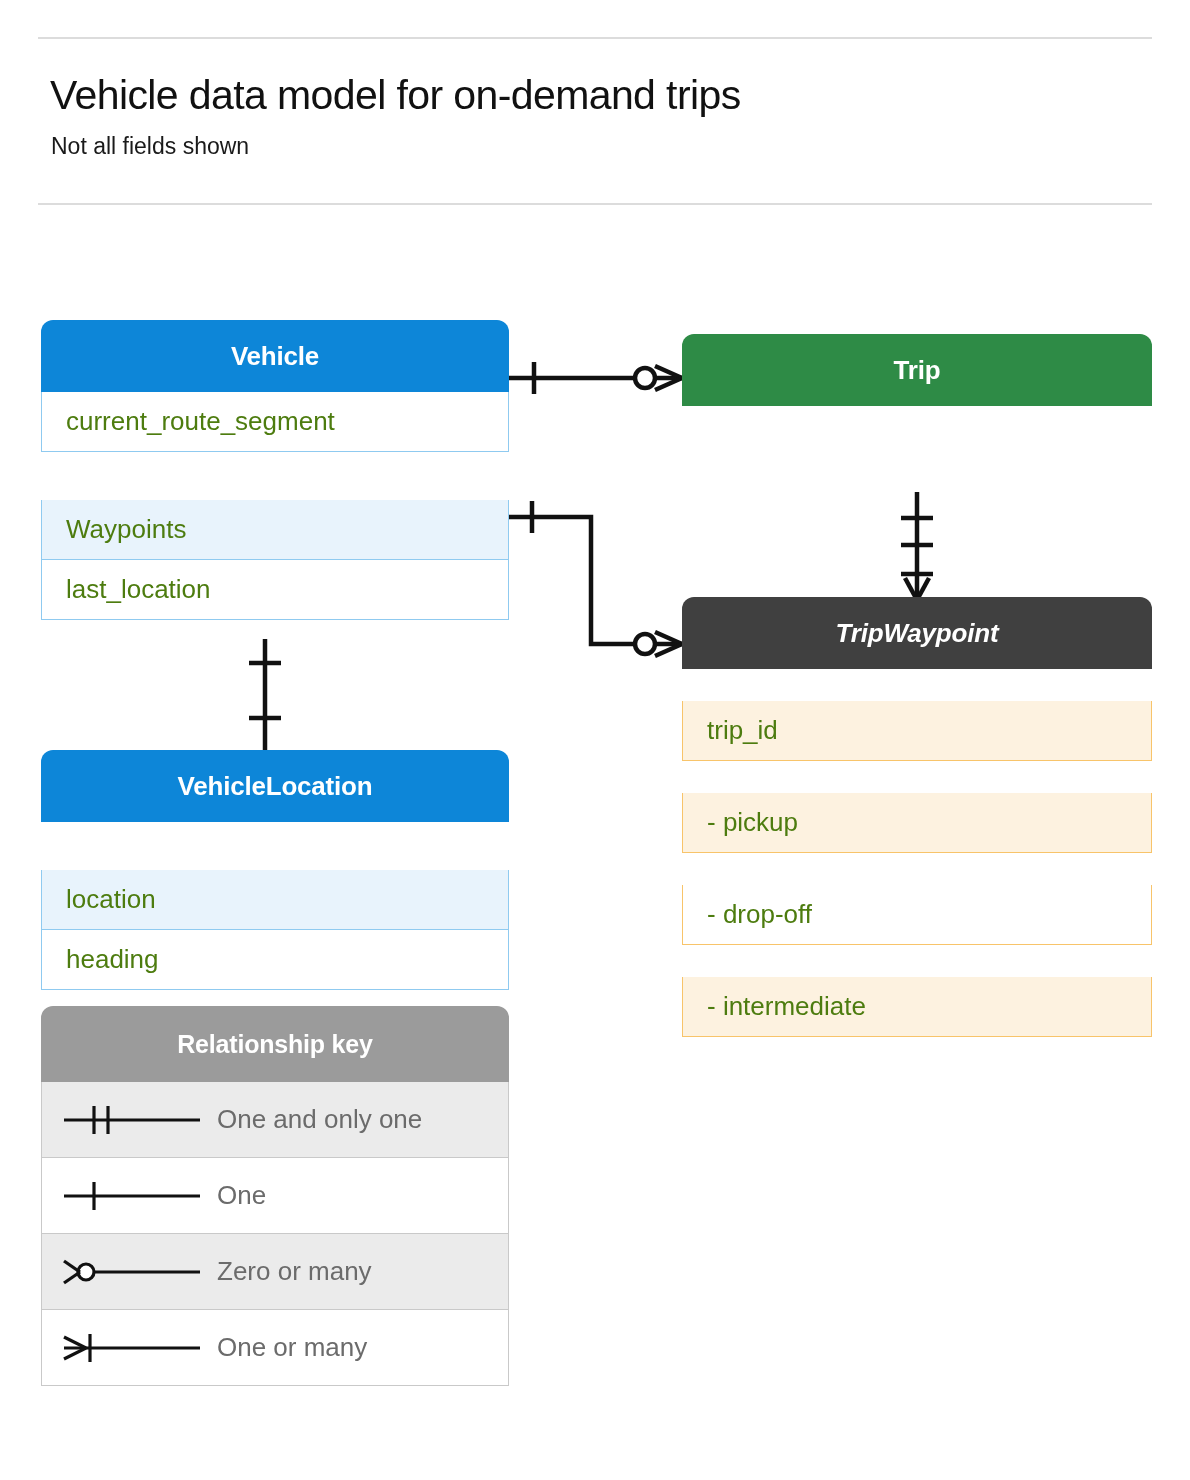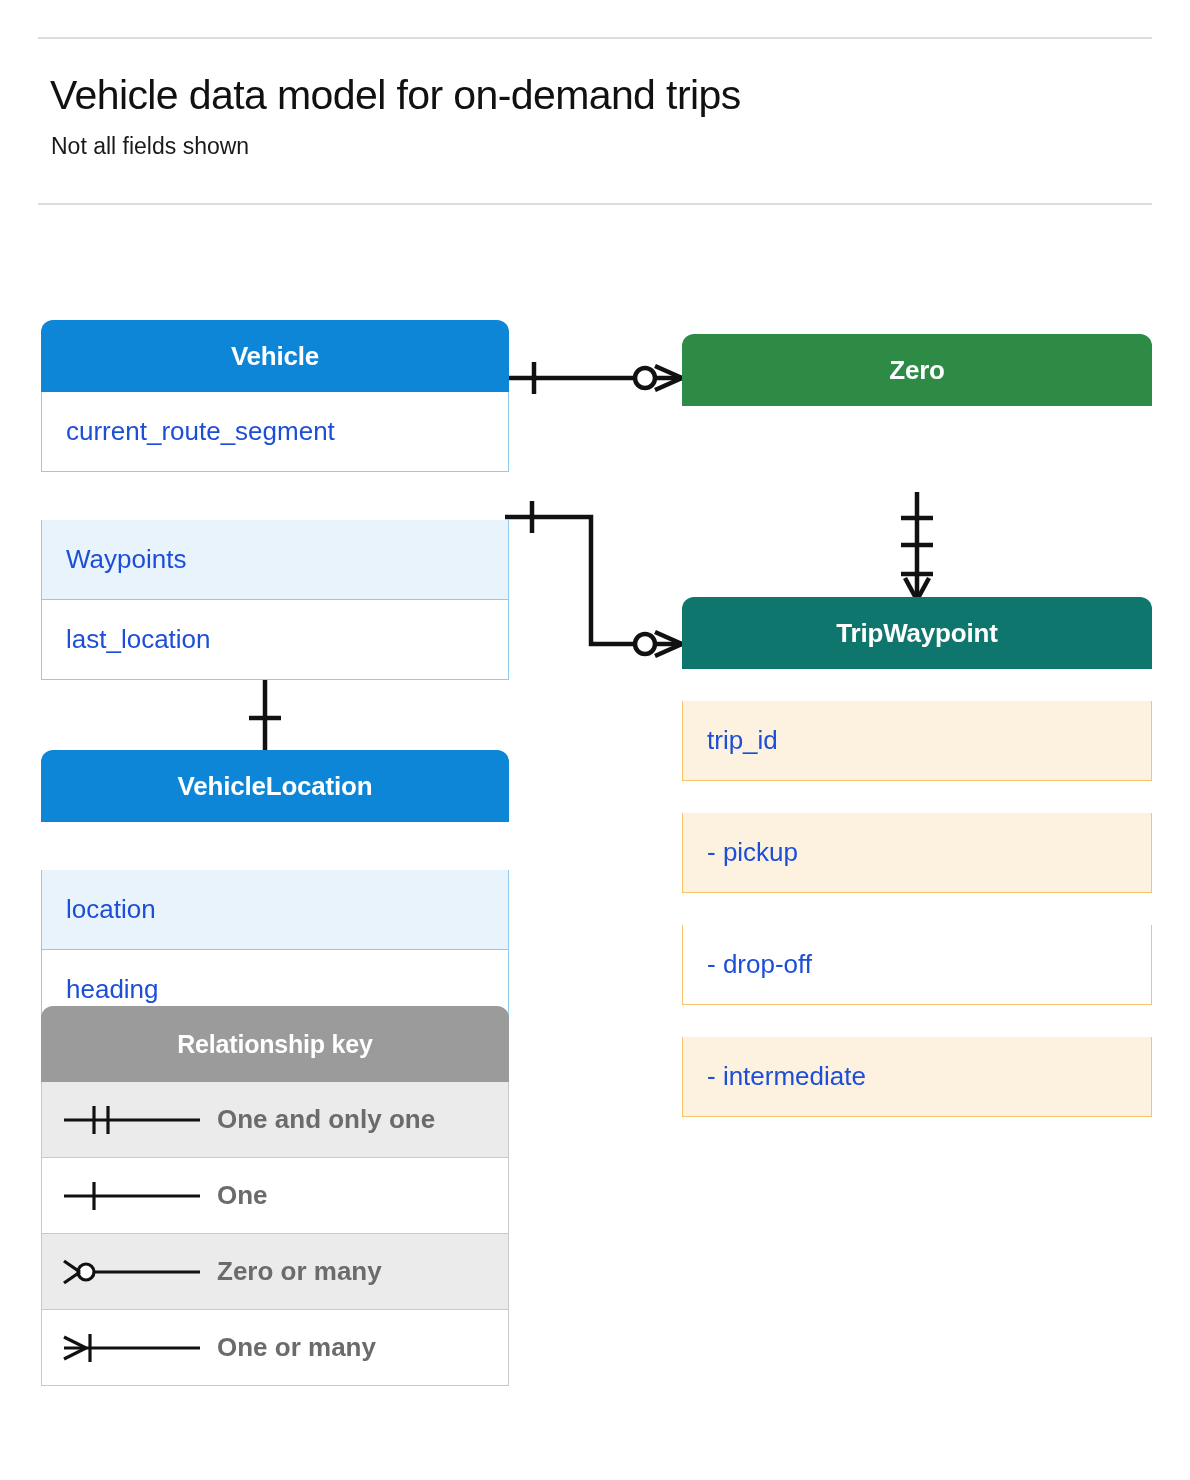--- a/index.html
+++ b/index.html
@@ -57,58 +57,57 @@
     display: flex;
     align-items: center;
     justify-content: center;
     color: #ffffff;
     font-size: 26px;
     font-weight: bold;
     letter-spacing: -0.2px;
   }
   .entity-row {
     box-sizing: border-box;
-    height: 80px;
+    height: 60px;
     display: flex;
     align-items: center;
     padding-left: 24px;
     font-size: 26px;
-    color: #1d4ed8;
+    color: #4d7c0f;
     border-style: solid;
     border-width: 0 1.5px 1.5px 1.5px;
   }
 
   
   .blue .entity-header { background: #0d86d8; }
   .blue .entity-row    { border-color: #8fcaf0; background: #ffffff; }
   .blue .entity-row.alt{ background: #e8f3fc; margin-top: 48px; }
 
   
   .green .entity-header { background: #2e8b46; }
   .green .entity-row    { border-color: #a8d6b4; background: #ffffff; }
   .green .entity-row.alt{ background: #e9f4ec; }
 
   
-  .orange .entity-header { background: #0f766e; }
+  .orange .entity-header { background: #404040; font-style: italic; }
   .orange .entity-row    { border-color: #f8c46a; background: #ffffff; margin-top: 32px; }
   .orange .entity-row.alt{ background: #fdf2e0; }
 
   
   .legend { position: absolute; left: 41px; top: 1006px; width: 468px; }
   .legend .entity-header { background: #9b9b9b; height: 76px; font-size: 25px; }
   .legend-row {
     box-sizing: border-box;
     height: 76px;
     display: flex;
     align-items: center;
     border-style: solid;
     border-width: 0 1.5px 1.5px 1.5px;
     border-color: #c9c9c9;
     background: #ffffff;
-    font-weight: bold;
   }
   .legend-row.alt { background: #ebebeb; }
   .legend-symbol {
     width: 175px;
     flex: 0 0 175px;
     display: flex;
     align-items: center;
     justify-content: flex-start;
     padding-left: 18px;
     box-sizing: border-box;
@@ -189,21 +188,21 @@
   <div class="entity-row">last_location</div>
 </div>
 
 <div class="entity blue" style="left:41px; top:750px; width:468px;">
   <div class="entity-header">VehicleLocation</div>
   <div class="entity-row alt">location</div>
   <div class="entity-row">heading</div>
 </div>
 
 <div class="entity green" style="left:682px; top:334px; width:470px;">
-  <div class="entity-header">Zero</div>
+  <div class="entity-header">Trip</div>
 </div>
 
 <div class="entity orange" style="left:682px; top:597px; width:470px;">
   <div class="entity-header">TripWaypoint</div>
   <div class="entity-row alt">trip_id</div>
   <div class="entity-row alt">-  pickup</div>
   <div class="entity-row">-  drop-off</div>
   <div class="entity-row alt">-  intermediate</div>
 </div>
 

